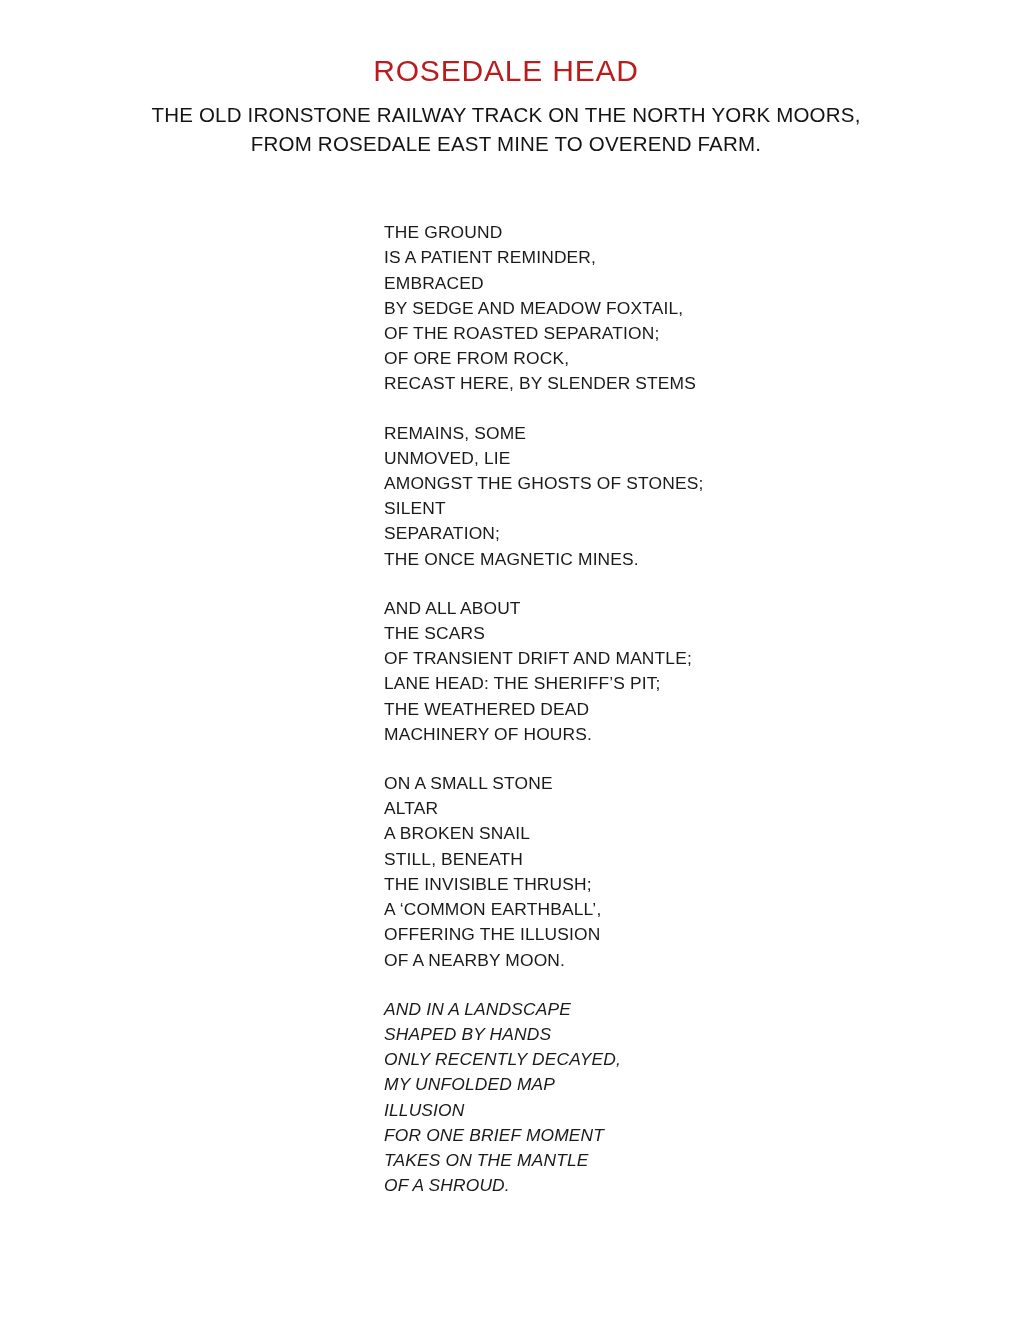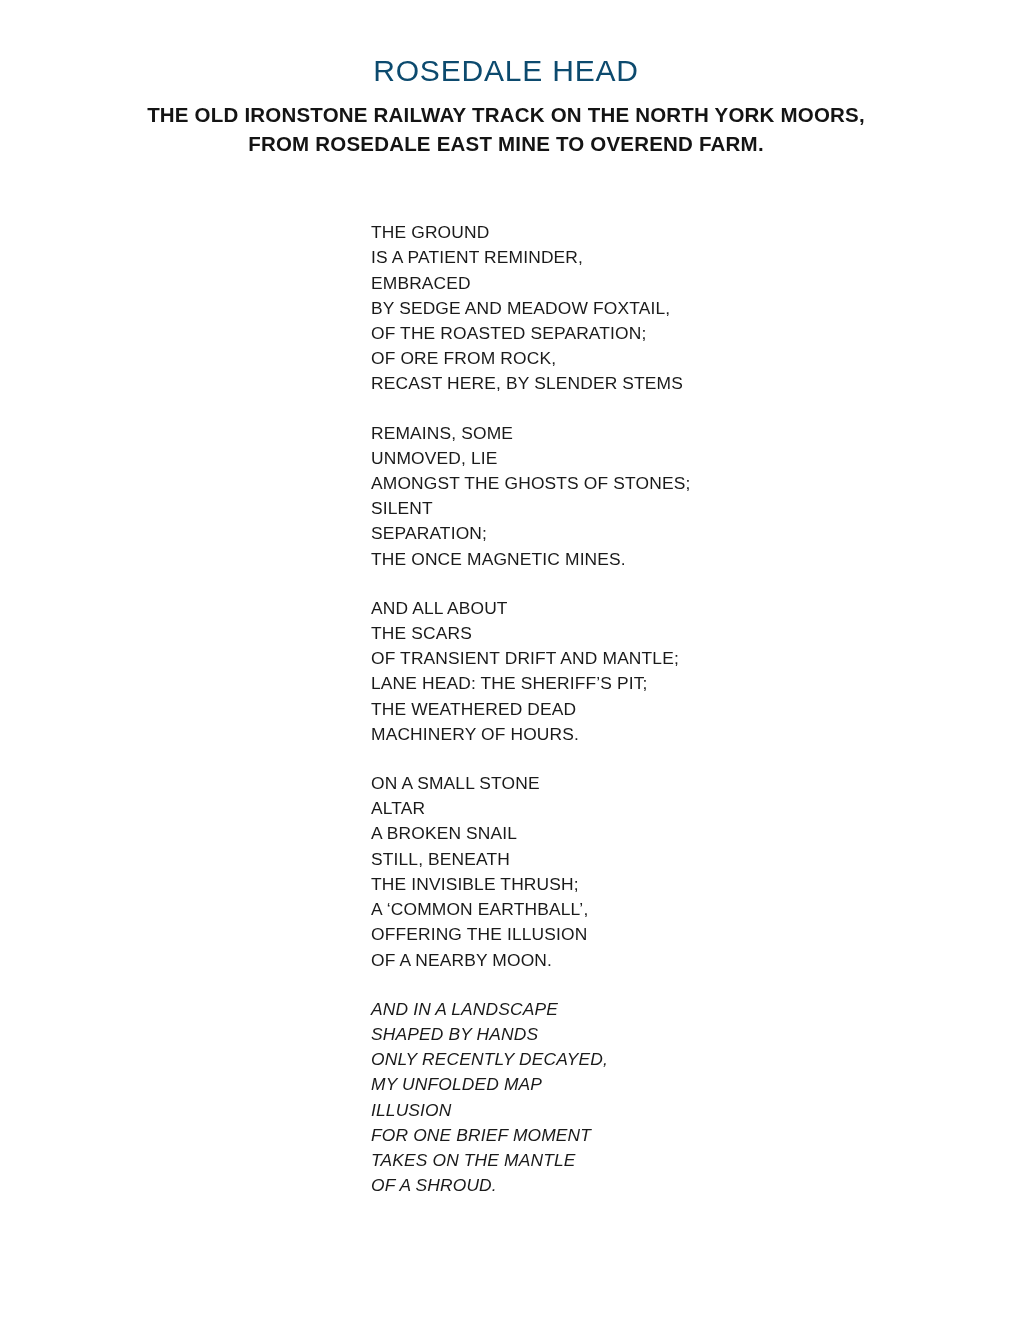--- a/index.html
+++ b/index.html
@@ -22,43 +22,43 @@
     padding: 0;
     overflow: hidden;
   }
   .poem-title {
     margin: 0;
     padding-top: 54px;
     text-align: center;
     font-size: 30px;
     font-weight: 400;
     letter-spacing: 0.8px;
-    color: #0c4a6e;
+    color: #b91c1c;
   }
   .poem-subtitle {
     margin: 0 auto;
     padding-top: 12px;
     width: 760px;
     text-align: center;
     font-size: 20.5px;
-    font-weight: 700;
+    font-weight: 400;
     line-height: 1.42;
     letter-spacing: 0.2px;
     color: #141414;
   }
   .poem-subtitle .sub-line {
     display: block;
   }
   .poem-body {
     margin: 0;
     padding-top: 62px;
     padding-left: 368px;
   }
   .stanza {
-    margin: 0 0 24px 3px;
+    margin: 0 0 24px 16px;
   }
   .stanza:last-child {
     margin-bottom: 0;
     font-style: italic;
   }
   .line {
     display: block;
     font-size: 17.4px;
     line-height: 25.2px;
     letter-spacing: 0.15px;

